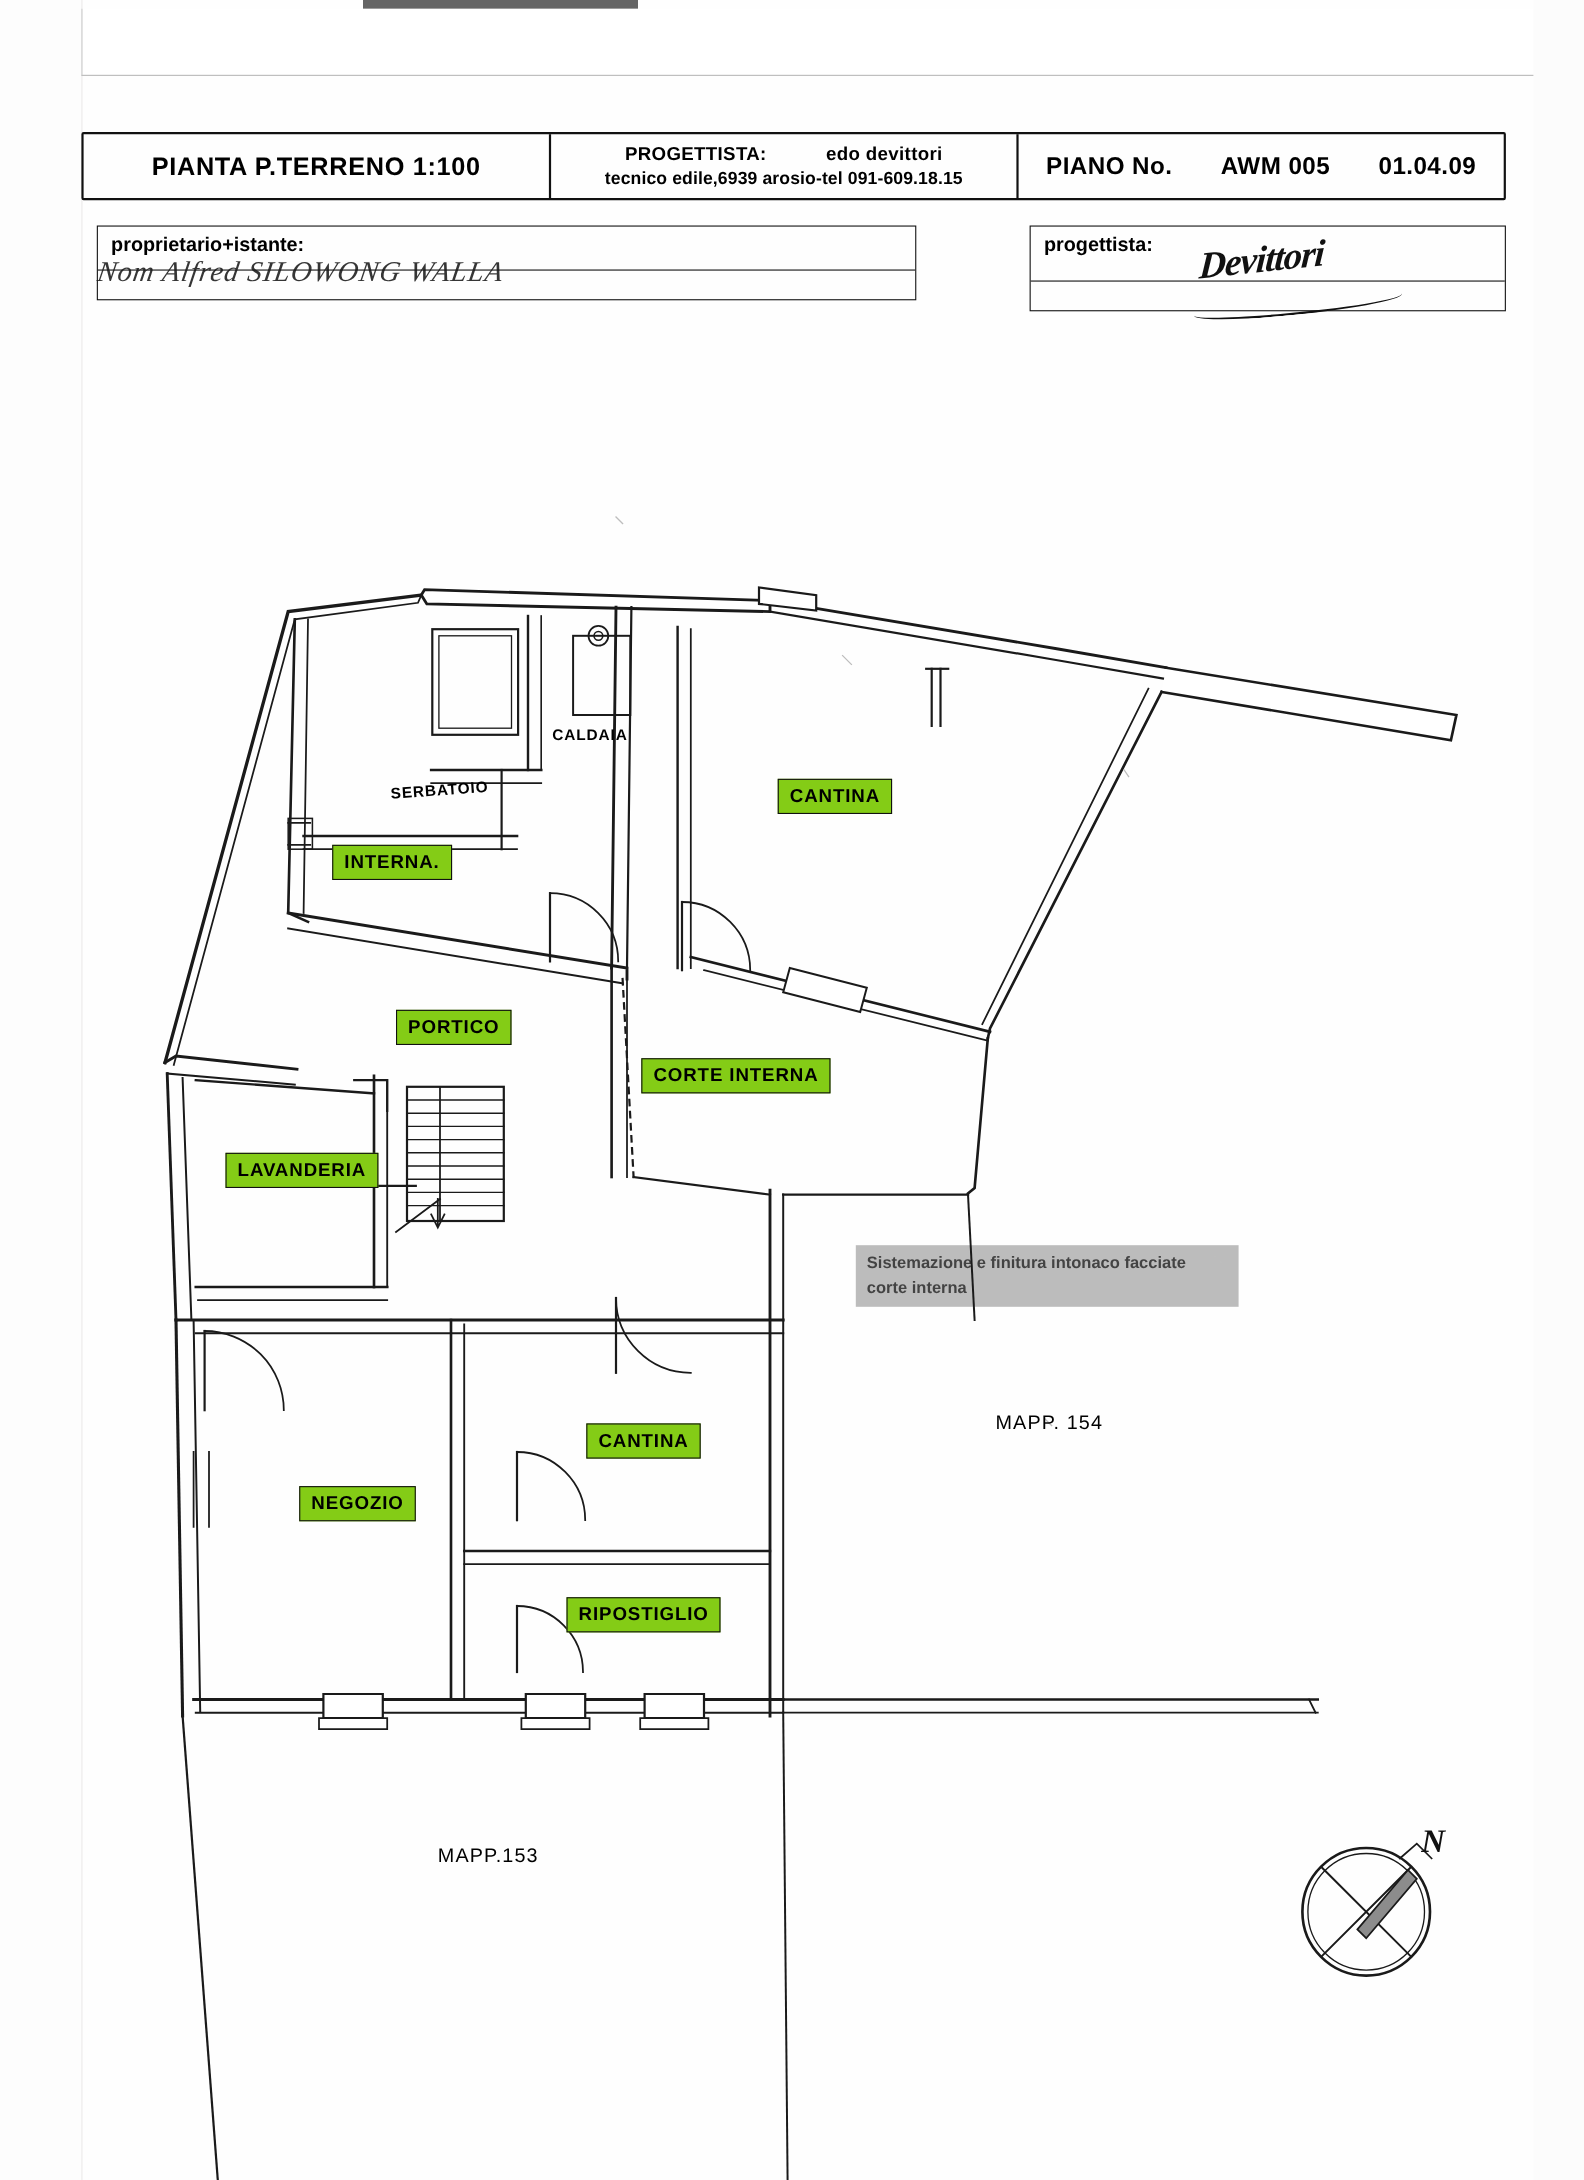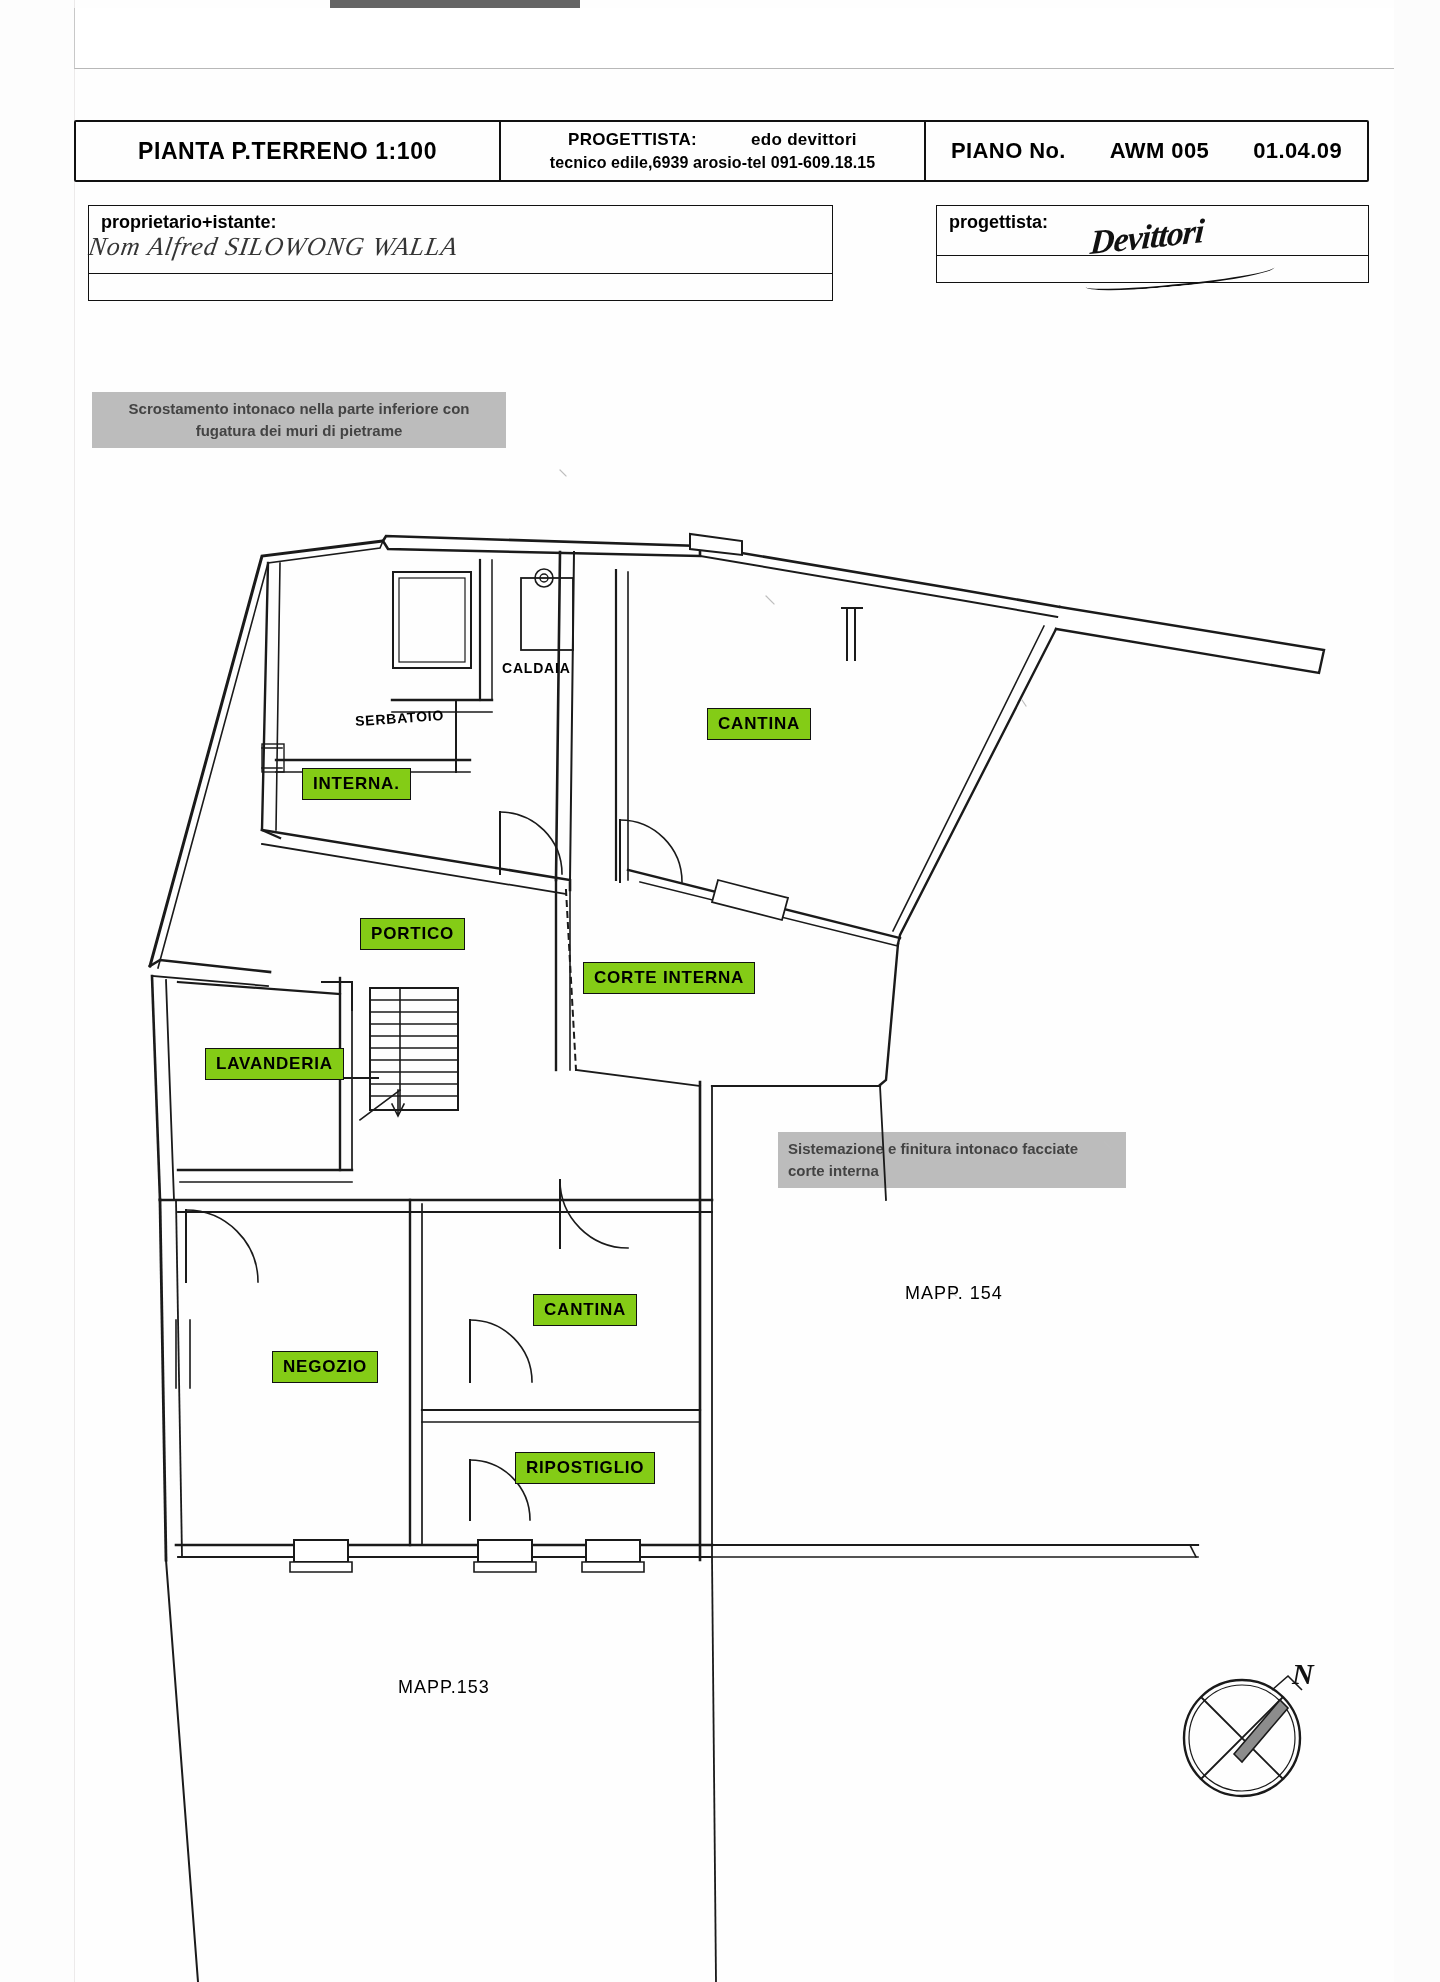--- a/index.html
+++ b/index.html
@@ -104,21 +104,21 @@
     gap: 44px;
     letter-spacing: .4px;
   }
 
   
   .owner-box {
     position: absolute;
     left: 88px;
     top: 205px;
     width: 745px;
-    height: 96px;
+    height: 68px;
     border: 1.6px solid #111;
     box-sizing: border-box;
   }
   .owner-label {
     position: absolute;
     left: 12px; top: 6px;
     font-size: 18px;
     font-weight: bold;
   }
   .owner-rule {
@@ -287,21 +287,20 @@
   </div>
   <div class="owner-sig">Nom Alfred   SILOWONG   WALLA</div>
 
   <div class="designer-box">
     <span class="designer-label">progettista:</span>
     <div class="designer-rule"></div>
   </div>
   <div class="designer-sig">Devittori</div>
   <div class="designer-sig-underline"></div>
 
-  <div class="note note-1">Scrostamento intonaco nella parte inferiore con fugatura dei muri di pietrame</div>
   <div class="note note-2">Sistemazione e finitura intonaco facciate corte interna</div>
 
   <svg id="plan-svg" viewBox="0 0 1440 1982">
     <g fill="none" stroke="#1a1a1a" stroke-linecap="square" stroke-linejoin="miter">
 
       <path d="M 383 541 L 262 556 L 150 966" stroke-width="3"></path>
       <path d="M 383 541 L 380 548 L 268 563 L 158 968" stroke-width="1.6"></path>
 
       <path d="M 383 541 L 386 536 L 700 546 L 700 556 L 388 549 Z" stroke-width="2.6" fill="#fff"></path>
       <path d="M 700 546 L 962 590 L 1060 607" stroke-width="2.6"></path>

